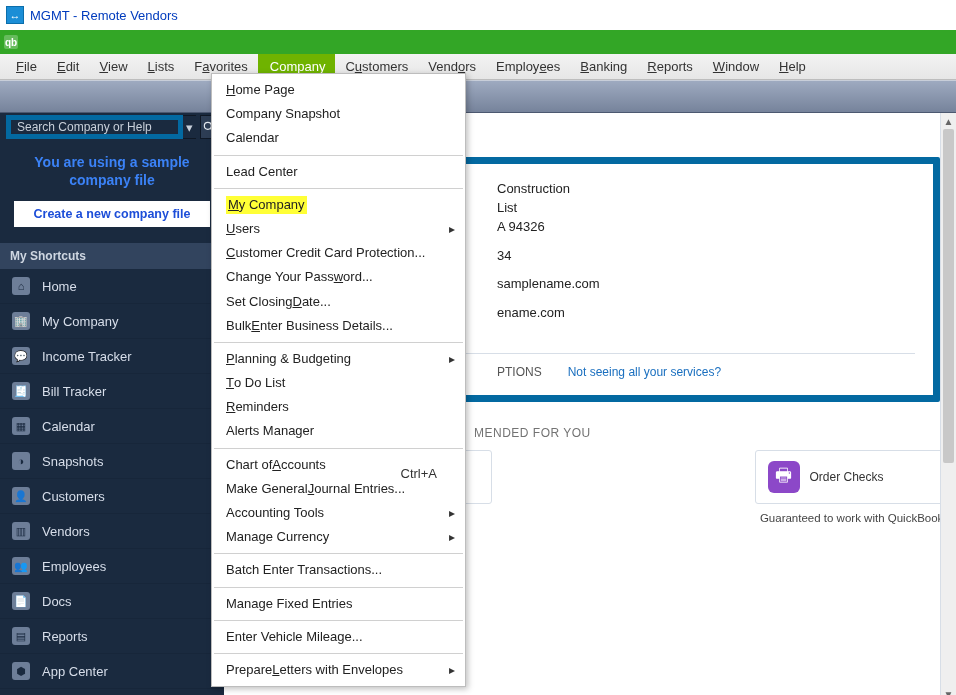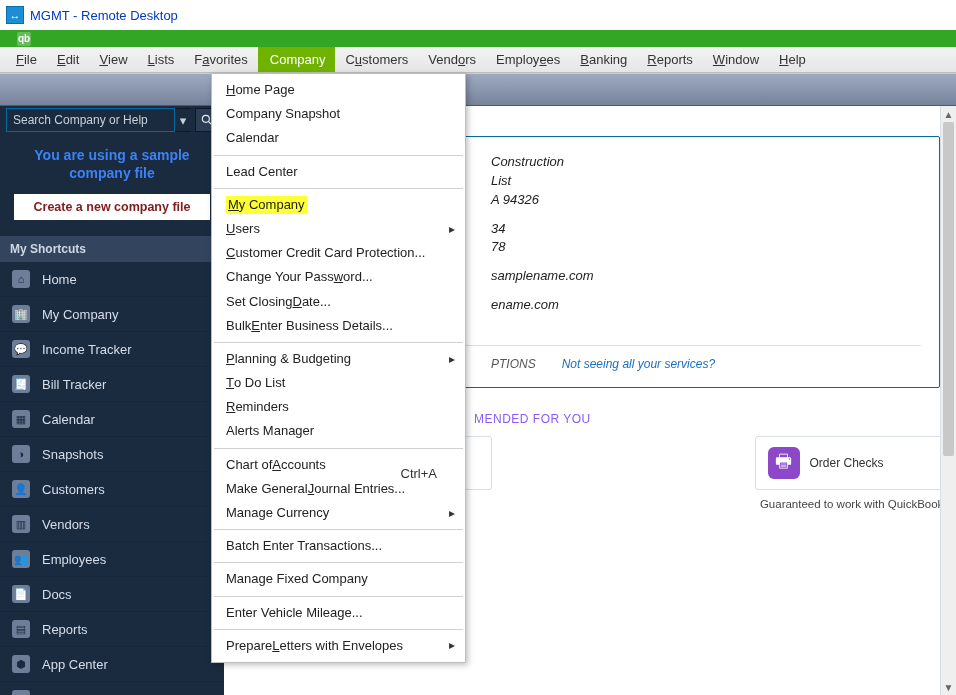--- a/index.html
+++ b/index.html
@@ -30,25 +30,25 @@
     align-items: center;
     justify-content: center;
     color: #fff;
     font-size: 11px;
     font-weight: bold;
     margin-right: 6px;
     border: 1px solid #0b6eab;
   }
   
   .greenbar {
-    height: 17px;
+    height: 24px;
     background: #33a626;
     display: flex;
     align-items: center;
-    padding-left: 17px;
+    padding-left: 4px;
   }
   .greenbar .qb {
     width: 14px; height: 14px;
     background: rgba(255,255,255,.25);
     color: #fff;
     font-size: 10px;
     font-weight: bold;
     display: inline-flex;
     align-items: center;
     justify-content: center;
@@ -102,21 +102,21 @@
   .search-row {
     display: flex;
     align-items: stretch;
     height: 30px;
     padding: 2px 0 0 6px;
     background: #1a2a3f;
   }
   .searchbox {
     flex: 1;
     height: 24px;
-    border: 1px solid #0369a1;
+    border: 5px solid #0369a1;
     background: #1a2a3f;
     color: #c8d0da;
     padding: 0 6px;
     font-size: 12px;
   }
   .searchbox::placeholder { color: #c8d0da; }
   .search-dd {
     width: 20px;
     display: flex; align-items: center; justify-content: center;
     background: #1a2a3f;
@@ -140,21 +140,21 @@
     color: #3b82f6;
     font-weight: bold;
     font-size: 14px;
     padding: 14px 18px 12px;
     line-height: 1.3;
   }
   .create-btn {
     display: block;
     margin: 0 14px 16px;
     background: #fff;
-    color: #7f1d1d;
+    color: #1d4ed8;
     font-weight: bold;
     text-align: center;
     padding: 6px 9px;
     cursor: pointer;
     font-size: 12.5px;
   }
   .section-hdr {
     background: #32445e;
     color: #cfd7e2;
     font-size: 12px;
@@ -180,43 +180,42 @@
     color: #1a2a3f;
   }
   
   .content {
     flex: 1;
     position: relative;
     background: #fff;
     overflow: hidden;
   }
   .card {
-    margin: 30px 16px 0 16px;
-    border: 1px solid #0369a1;
+    margin: 44px 16px 0 16px;
+    border: 7px solid #0369a1;
     border-radius: 2px;
     padding: 16px 18px;
-    font-style: italic;
   }
   .company-block { margin-left: 232px; line-height: 1.45; }
   .svc-bar {
     margin-top: 30px;
     border-top: 1px solid #d7dee7;
     padding-top: 11px;
     display: flex;
     align-items: center;
     font-size: 12px;
     color: #555;
   }
   .svc-bar .link { color: #1a6fbf; margin-left: 26px; cursor: pointer; }
 
   .reco-title {
     margin: 24px 0 10px 250px;
     font-size: 12px;
     letter-spacing: .5px;
-    color: #8b5cf6;
+    color: #737373;
   }
   .reco-row {
     display: flex;
     gap: 260px;
     margin-left: 66px;
   }
   .reco-card {
     width: 260px;
     display: flex;
     flex-direction: column;
@@ -305,21 +304,21 @@
     background: #c8c8c8;
     border-radius: 2px;
     cursor: pointer;
   }
 </style>
 </head>
 <body>
 
 <div class="titlebar">
   <span class="app-icon">↔</span>
-  <span>MGMT - Remote Desktop</span>
+  <span>MGMT - Remote Vendors</span>
 </div>
 
 <div class="greenbar">
   <span class="qb">qb</span>
 </div>
 
 <div class="menubar" id="menubar">
     <div class="menubar-item"><span class="u">F</span>ile</div>
     <div class="menubar-item"><span class="u">E</span>dit</div>
     <div class="menubar-item"><span class="u">V</span>iew</div>
@@ -412,21 +411,20 @@
   </div>
 
   <div class="content">
     <div class="card">
       <div class="company-block">
         <div>Construction</div>
         <div>List</div>
         <div>A 94326</div>
         <div style="height:10px"></div>
         <div>34</div>
-        <div>78</div>
         <div style="height:10px"></div>
         <div>samplename.com</div>
         <div style="height:10px"></div>
         <div>ename.com</div>
       </div>
       <div class="svc-bar">
         <span style="margin-left:232px">PTIONS</span>
         <span class="link">Not seeing all your services?</span>
       </div>
     </div>
@@ -475,22 +473,23 @@
     <div class="dd-item">Set Closing <span class="u">D</span>ate...</div>
     <div class="dd-item">Bulk <span class="u">E</span>nter Business Details...</div>
     <div class="dd-sep"></div>
     <div class="dd-item has-sub"><span class="u">P</span>lanning &amp; Budgeting</div>
     <div class="dd-item"><span class="u">T</span>o Do List</div>
     <div class="dd-item"><span class="u">R</span>eminders</div>
     <div class="dd-item">Alerts Manager</div>
     <div class="dd-sep"></div>
     <div class="dd-item">Chart of <span class="u">A</span>ccounts<span class="shortcut">Ctrl+A</span></div>
     <div class="dd-item">Make General <span class="u">J</span>ournal Entries...</div>
+    <div class="dd-item has-sub">Accounting Tools</div>
     <div class="dd-item has-sub">Manage Currency</div>
     <div class="dd-sep"></div>
     <div class="dd-item">Batch Enter Transactions...</div>
     <div class="dd-sep"></div>
-    <div class="dd-item">Manage Fixed Company</div>
+    <div class="dd-item">Manage Fixed Entries</div>
     <div class="dd-sep"></div>
     <div class="dd-item">Enter Vehicle Mileage...</div>
     <div class="dd-sep"></div>
     <div class="dd-item has-sub">Prepare <span class="u">L</span>etters with Envelopes</div>
   </div>
 
 </body></html>

